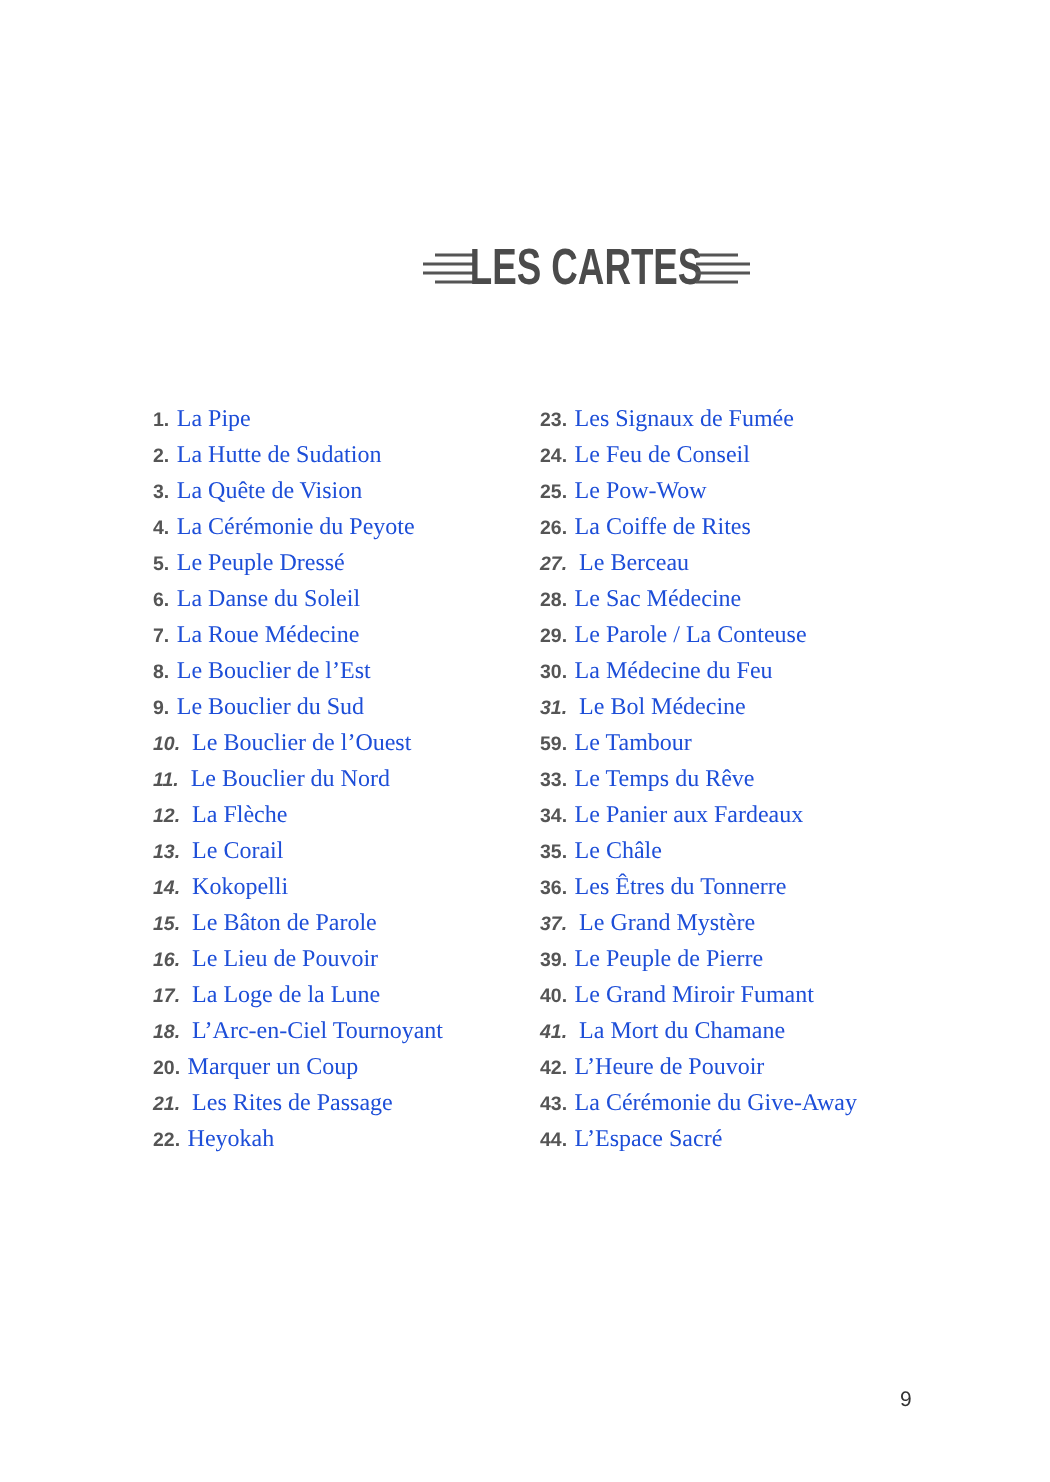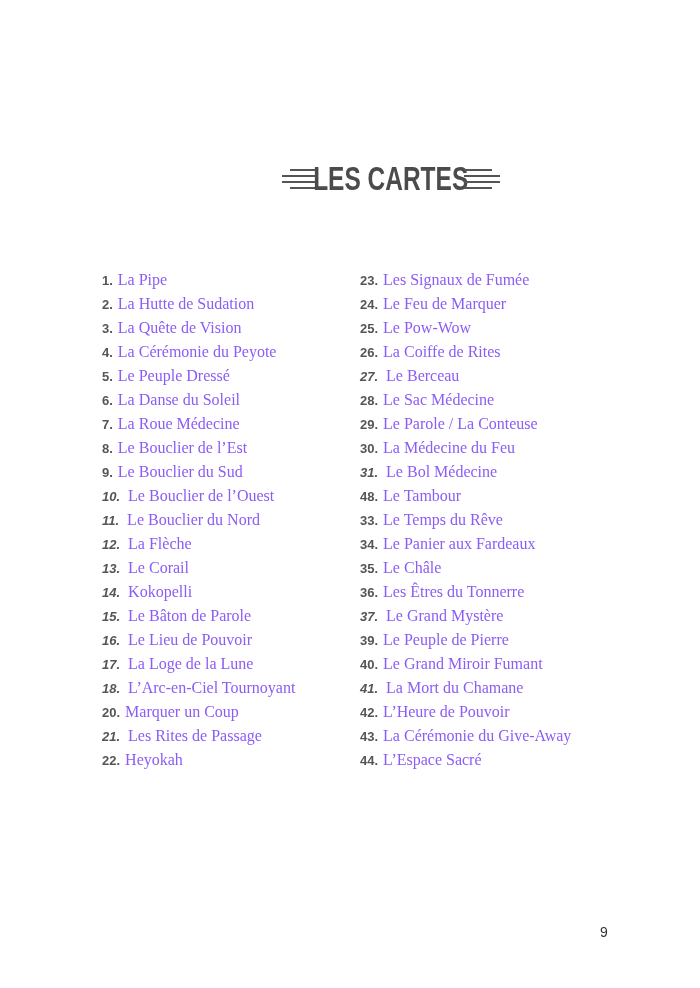--- a/index.html
+++ b/index.html
@@ -24,21 +24,21 @@
     .col { position: absolute; top: 268px; }
     .col.left { left: 102px; }
     .col.right { left: 360px; }
     .item { height: 24px; line-height: 24px; white-space: nowrap; display: flex; align-items: baseline; }
     .num {
       font-family: "Liberation Sans", sans-serif; font-weight: 700;
       font-size: 13px; color: #555555; margin-right: 5px;
     }
     .num.wide { margin-right: 8px; font-style: italic; }
     .label {
-      font-family: "Liberation Serif", serif; font-size: 16px; color: #8b5cf6;
+      font-family: "Liberation Serif", serif; font-size: 16px; color: #1d4ed8;
     }
     .pagenum {
       position: absolute; left: 600px; top: 924px;
       font-family: "Liberation Sans", sans-serif; font-size: 14px; color: #333333;
     }
   </style>
 </head>
 <body>
 
 <div class="page">
@@ -148,21 +148,21 @@
       </div>
   </div>
 
   <div class="col right">
     <div class="item">
         <span class="num">23.</span>
         <span class="label">Les Signaux de Fumée</span>
       </div>
     <div class="item">
         <span class="num">24.</span>
-        <span class="label">Le Feu de Marquer</span>
+        <span class="label">Le Feu de Conseil</span>
       </div>
     <div class="item">
         <span class="num">25.</span>
         <span class="label">Le Pow-Wow</span>
       </div>
     <div class="item">
         <span class="num">26.</span>
         <span class="label">La Coiffe de Rites</span>
       </div>
     <div class="item">
@@ -179,21 +179,21 @@
       </div>
     <div class="item">
         <span class="num">30.</span>
         <span class="label">La Médecine du Feu</span>
       </div>
     <div class="item">
         <span class="num wide">31.</span>
         <span class="label">Le Bol Médecine</span>
       </div>
     <div class="item">
-        <span class="num">48.</span>
+        <span class="num">59.</span>
         <span class="label">Le Tambour</span>
       </div>
     <div class="item">
         <span class="num">33.</span>
         <span class="label">Le Temps du Rêve</span>
       </div>
     <div class="item">
         <span class="num">34.</span>
         <span class="label">Le Panier aux Fardeaux</span>
       </div>

